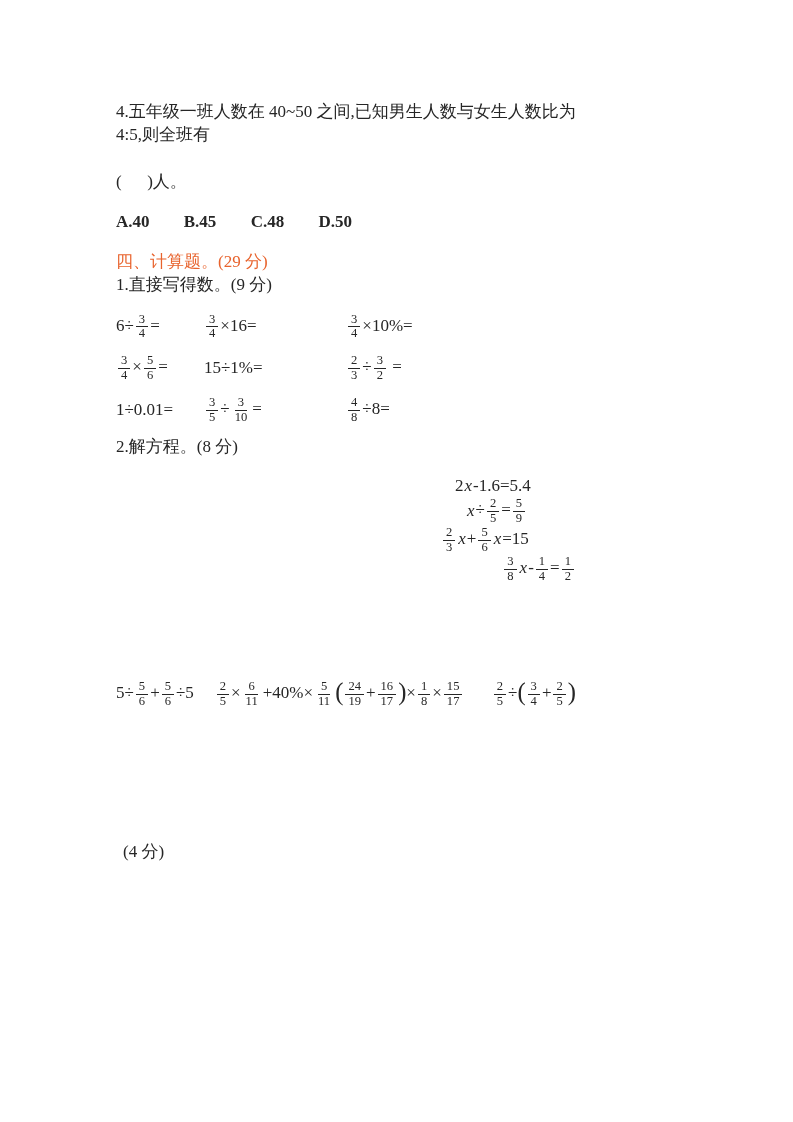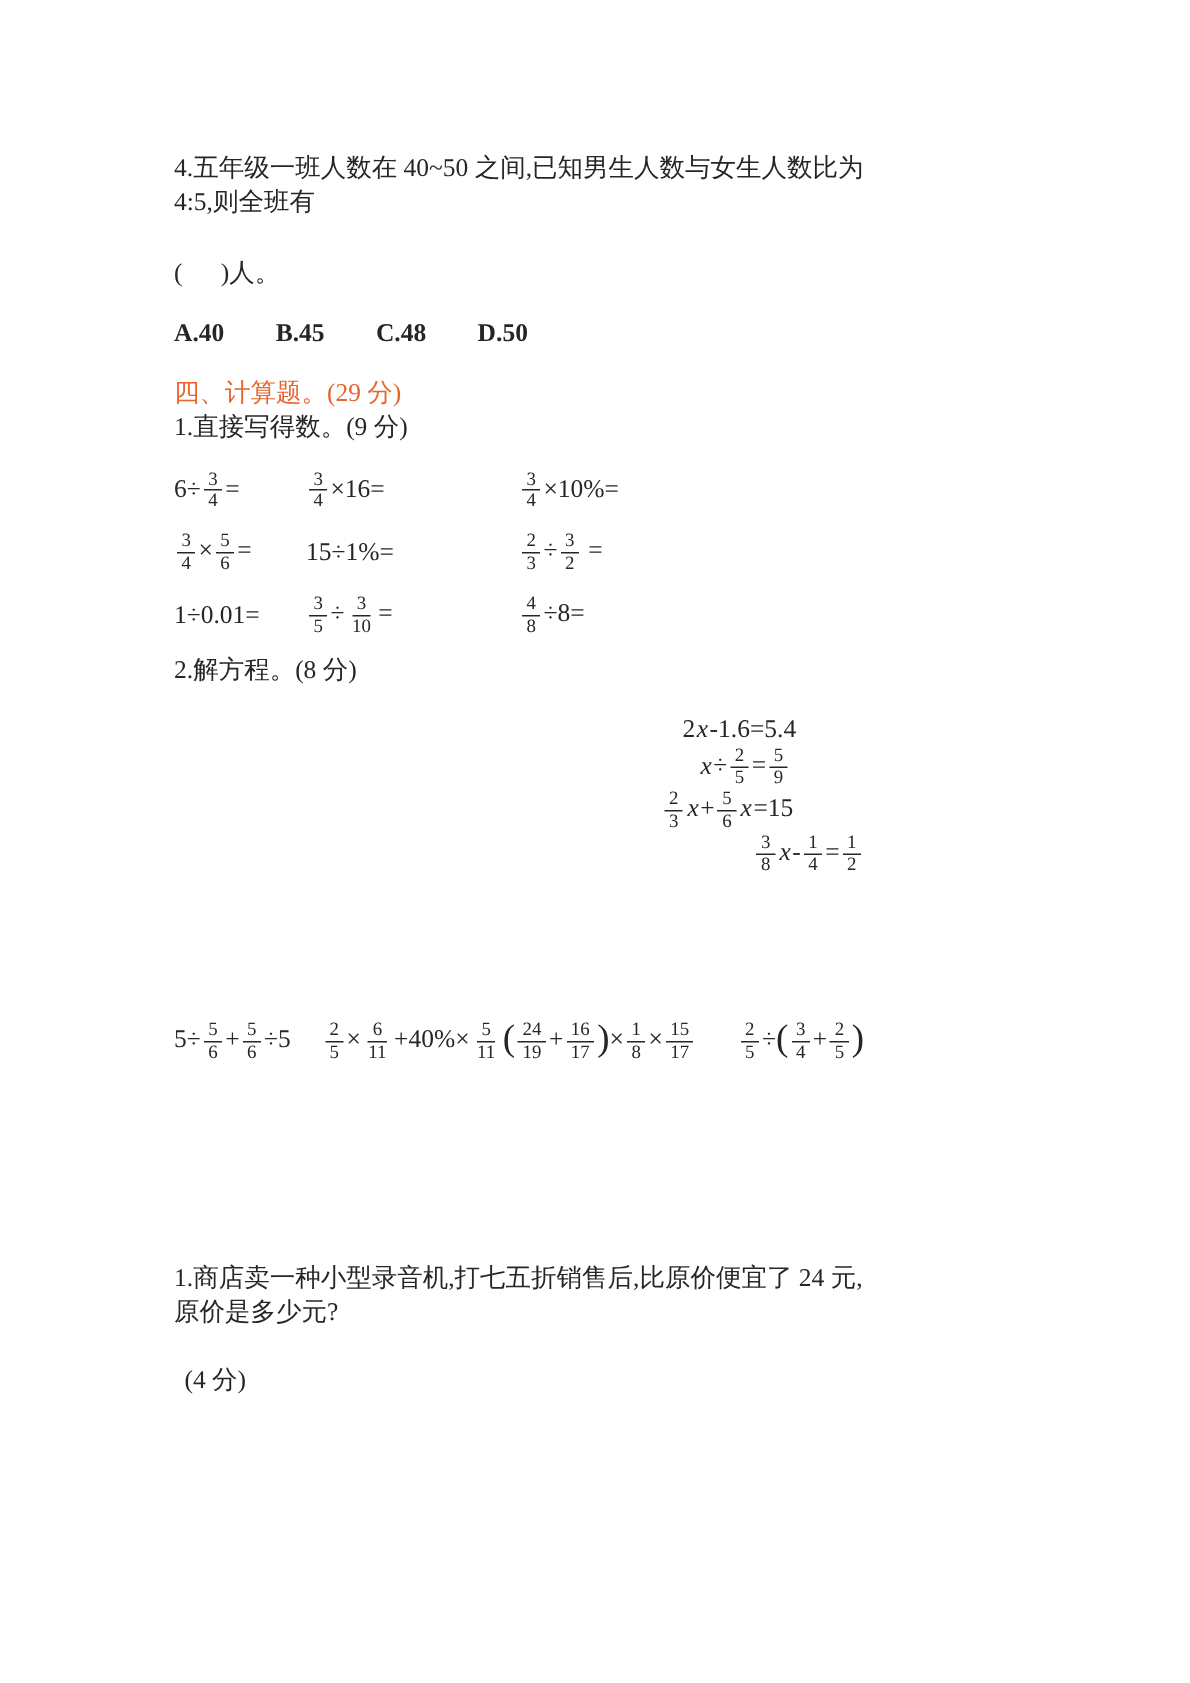--- a/index.html
+++ b/index.html
@@ -186,16 +186,15 @@
         </span>÷<span class="bp">(</span><span class="frac">
           <span class="num">3</span>
           <span class="den">4</span>
         </span>+<span class="frac">
           <span class="num">2</span>
           <span class="den">5</span>
         </span><span class="bp">)</span></span>
   </div>
 
 
-  <p class="q1">1.商店卖一种小型录音机,打七五折销售后,比原价便宜了 24 元,原价是多少元?</p>
   <p class="score">(4 分)</p>
 
 </div>
 
 </body></html>

